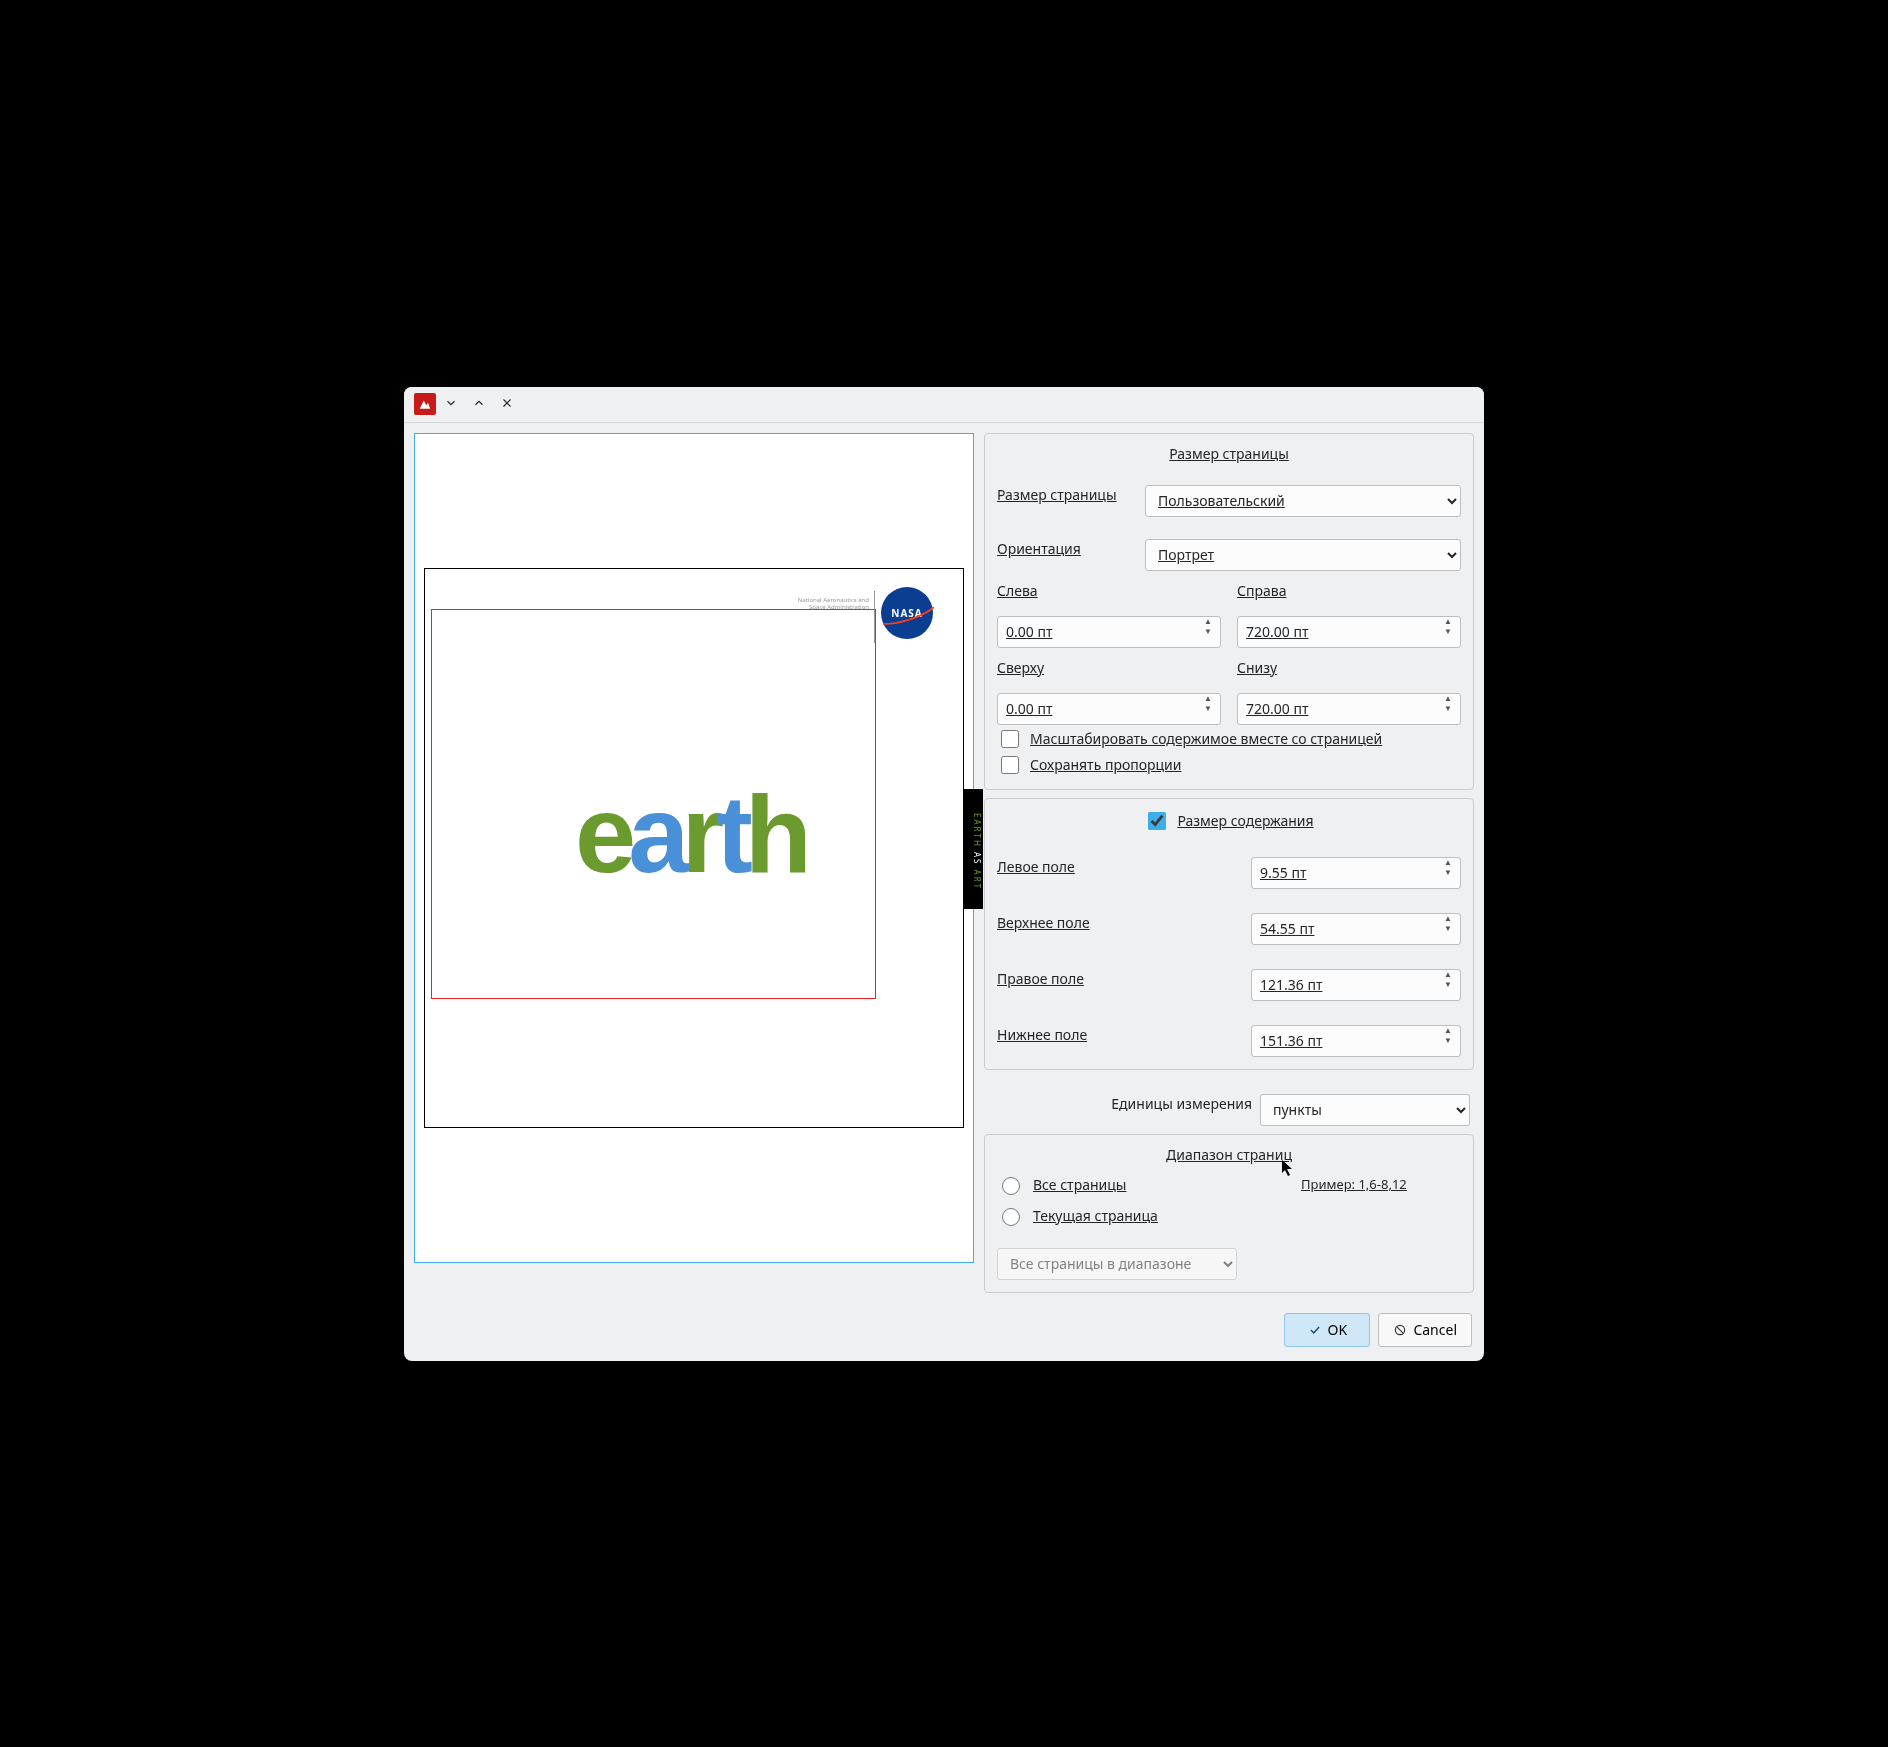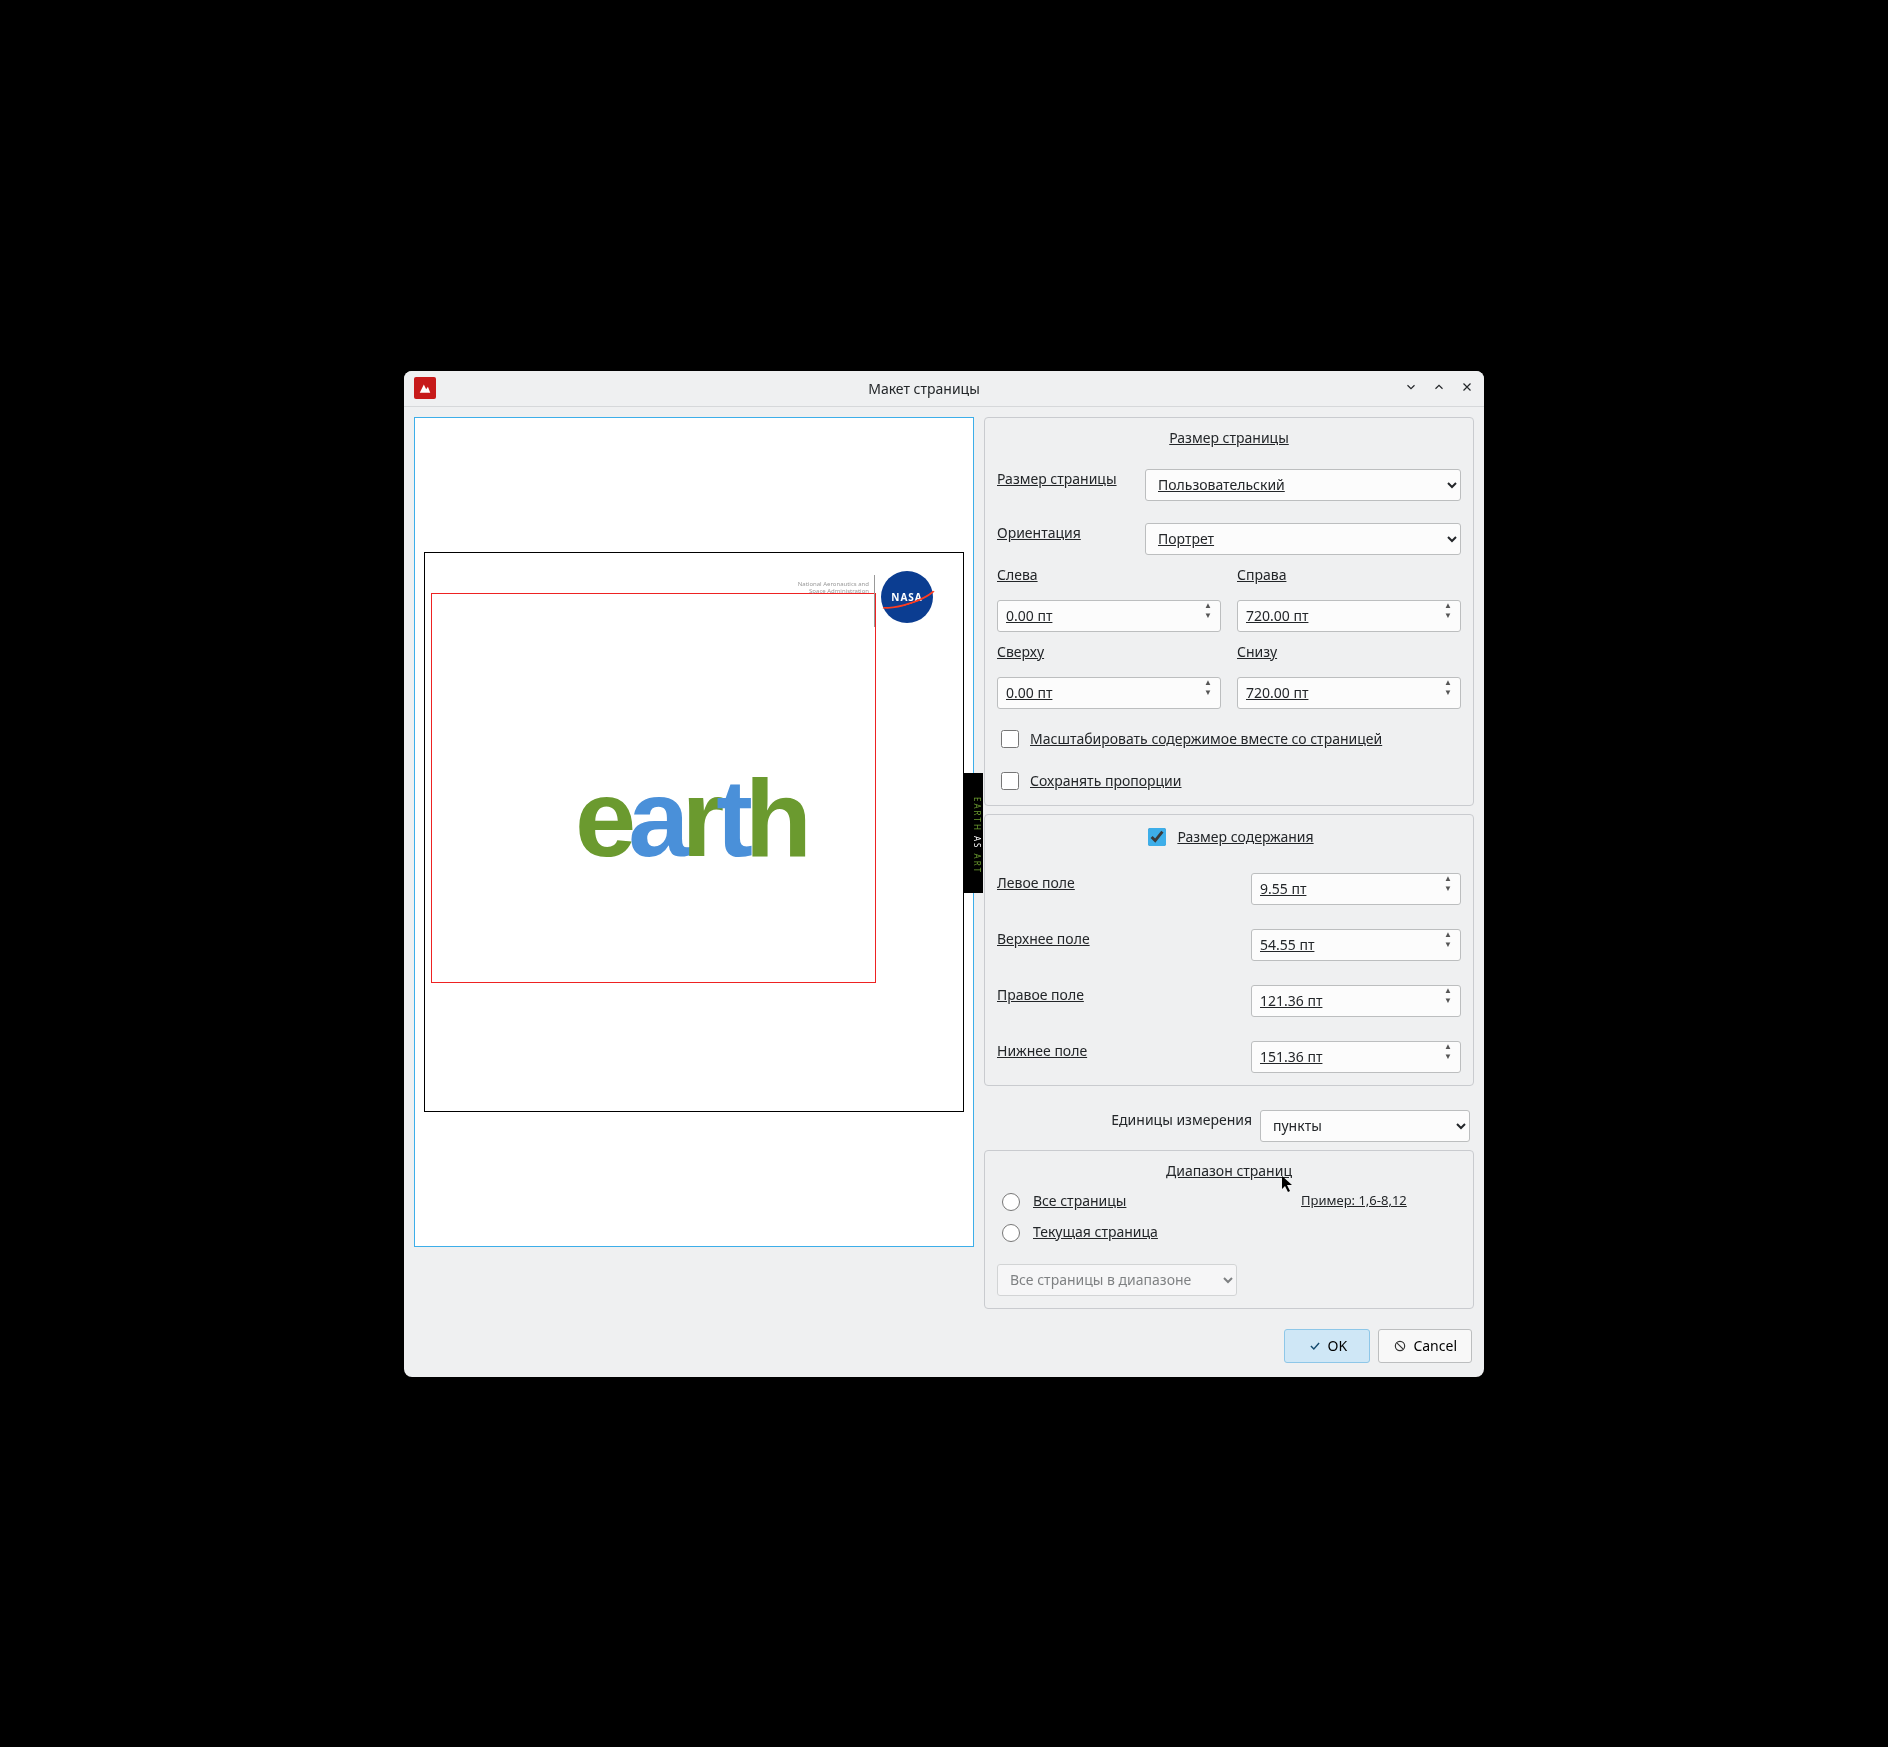--- a/index.html
+++ b/index.html
@@ -196,21 +196,21 @@
     font-size: 8px;
     line-height: 10px;
     color: #555;
     cursor: pointer;
     text-align: center;
   }
   .checkbox-row {
     display: flex;
     align-items: center;
     gap: 8px;
-    margin-top: 18px;
+    margin-top: 2px;
   }
   input[type="checkbox"], input[type="radio"] {
     width: 18px; height: 18px;
     accent-color: #3daee9;
   }
   .checkbox-row.title-check {
     justify-content: center;
     margin-top: 0;
     margin-bottom: 12px;
   }
@@ -271,21 +271,20 @@
 </head>
 <body>
 
 <div class="window">
   <div class="titlebar">
     <div class="app-icon">
       <svg viewBox="0 0 24 24" fill="#fff">
           <path d="M3 20 L10 6 L14 14 L17 10 L21 20 Z"></path>
         </svg>
     </div>
-    <div class="title">Макет страницы</div>
     <div class="win-controls">
       <span><svg class="icon-sm" viewBox="0 0 24 24" stroke="#232629" stroke-width="2" fill="none">
             <path d="M6 15 L12 9 L18 15" transform="rotate(180 12 12)"></path>
           </svg></span>
       <span><svg class="icon-sm" viewBox="0 0 24 24" stroke="#232629" stroke-width="2" fill="none">
             <path d="M6 15 L12 9 L18 15"></path>
           </svg></span>
       <span><svg class="icon-sm" viewBox="0 0 24 24" stroke="#232629" stroke-width="2" fill="none">
             <path d="M6 6 L18 18 M18 6 L6 18"></path>
           </svg></span>

